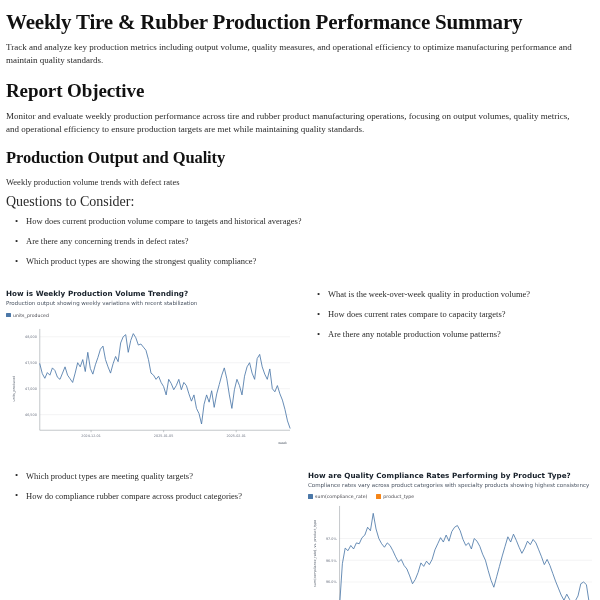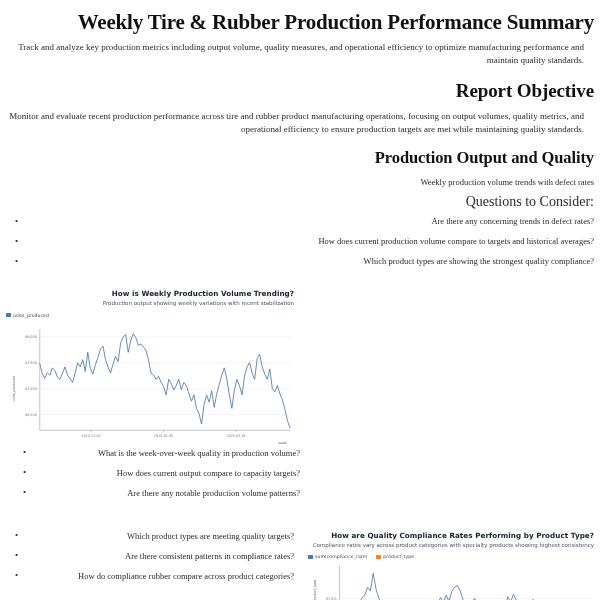--- a/index.html
+++ b/index.html
@@ -15,21 +15,20 @@
     font-family: "Liberation Serif", serif;
     color: #1a1a1a;
     -webkit-font-smoothing: antialiased;
   }
   .page {
     position: relative;
     width: 600px;
     height: 600px;
     padding: 6px 6px 0 6px;
     box-sizing: border-box;
-    text-align: right;
   }
 
   
   .doc-title {
     font-family: "Liberation Serif", serif;
     font-size: 21px;
     line-height: 1.15;
     font-weight: 700;
     margin: 4px 0 7px 0;
     letter-spacing: -0.2px;
@@ -100,21 +99,21 @@
     width: 100%;
     align-items: flex-start;
   }
   .col {
     width: 50%;
     box-sizing: border-box;
   }
   .col.left  { padding-right: 6px; }
   .col.right { padding-left: 8px; }
 
-  .row-one { margin-top: 22px; flex-direction: column; }
+  .row-one { margin-top: 22px; }
   .row-two { margin-top: 23px; }
 
   
   .chart {
     font-family: "DejaVu Sans", "Liberation Sans", sans-serif;
     width: 100%;
   }
   .chart-title {
     font-size: 7.2px;
     font-weight: 700;
@@ -184,29 +183,29 @@
 </head>
 <body>
 
 <div class="page">
 
   <h1 class="doc-title">Weekly Tire &amp; Rubber Production Performance Summary</h1>
 
   <p class="lede">Track and analyze key production metrics including output volume, quality measures, and operational efficiency to optimize manufacturing performance and maintain quality standards.</p>
 
   <h2 class="sec-title">Report Objective</h2>
-  <p class="body-text">Monitor and evaluate recent production performance across tire and rubber product manufacturing operations, focusing on output volumes, quality metrics, and operational efficiency to ensure production targets are met while maintaining quality standards.</p>
+  <p class="body-text">Monitor and evaluate weekly production performance across tire and rubber product manufacturing operations, focusing on output volumes, quality metrics, and operational efficiency to ensure production targets are met while maintaining quality standards.</p>
 
   <h2 class="sec-title big">Production Output and Quality</h2>
   <p class="sub-line">Weekly production volume trends with defect rates</p>
   <p class="q-label">Questions to Consider:</p>
 
   <ul class="qlist">
+    <li>How does current production volume compare to targets and historical averages?</li>
     <li>Are there any concerning trends in defect rates?</li>
-    <li>How does current production volume compare to targets and historical averages?</li>
     <li>Which product types are showing the strongest quality compliance?</li>
   </ul>
 
   <div class="row row-one">
 
     <div class="col left">
       <div class="chart">
         <div class="chart-title">How is Weekly Production Volume Trending?</div>
         <div class="chart-sub">Production output showing weekly variations with recent stabilization</div>
 
@@ -249,33 +248,32 @@
             </g>
             <text class="axis-name" x="283" y="124" text-anchor="end">week</text>
           </svg>
         </div>
       </div>
     </div>
 
     <div class="col right">
       <ul class="qlist">
         <li>What is the week-over-week quality in production volume?</li>
-        <li>How does current output compare to capacity targets?</li>
+        <li>How does current rates compare to capacity targets?</li>
         <li>Are there any notable production volume patterns?</li>
       </ul>
     </div>
 
   </div>
 
   <div class="row row-two">
 
     <div class="col left">
       <ul class="qlist">
         <li>Which product types are meeting quality targets?</li>
-        <li>Are there consistent patterns in compliance rates?</li>
         <li>How do compliance rubber compare across product categories?</li>
       </ul>
     </div>
 
     <div class="col right">
       <div class="chart">
         <div class="chart-title">How are Quality Compliance Rates Performing by Product Type?</div>
         <div class="chart-sub">Compliance rates vary across product categories with specialty products showing highest consistency</div>
 
         <div class="chart-legend">

